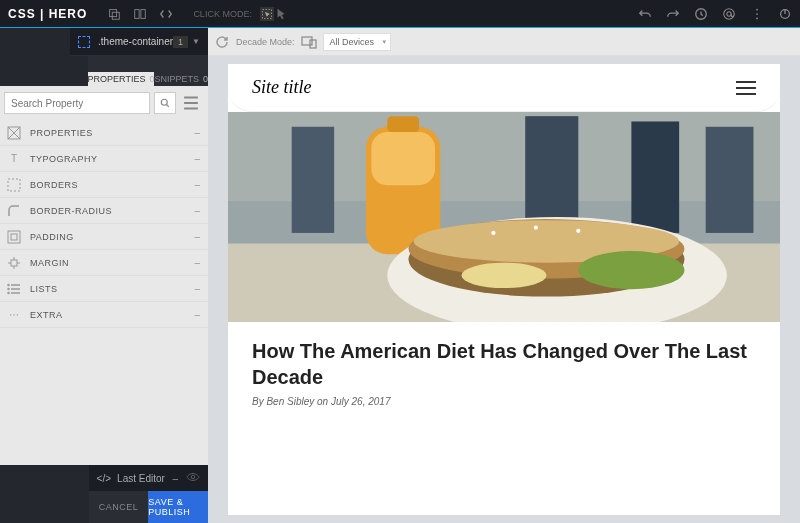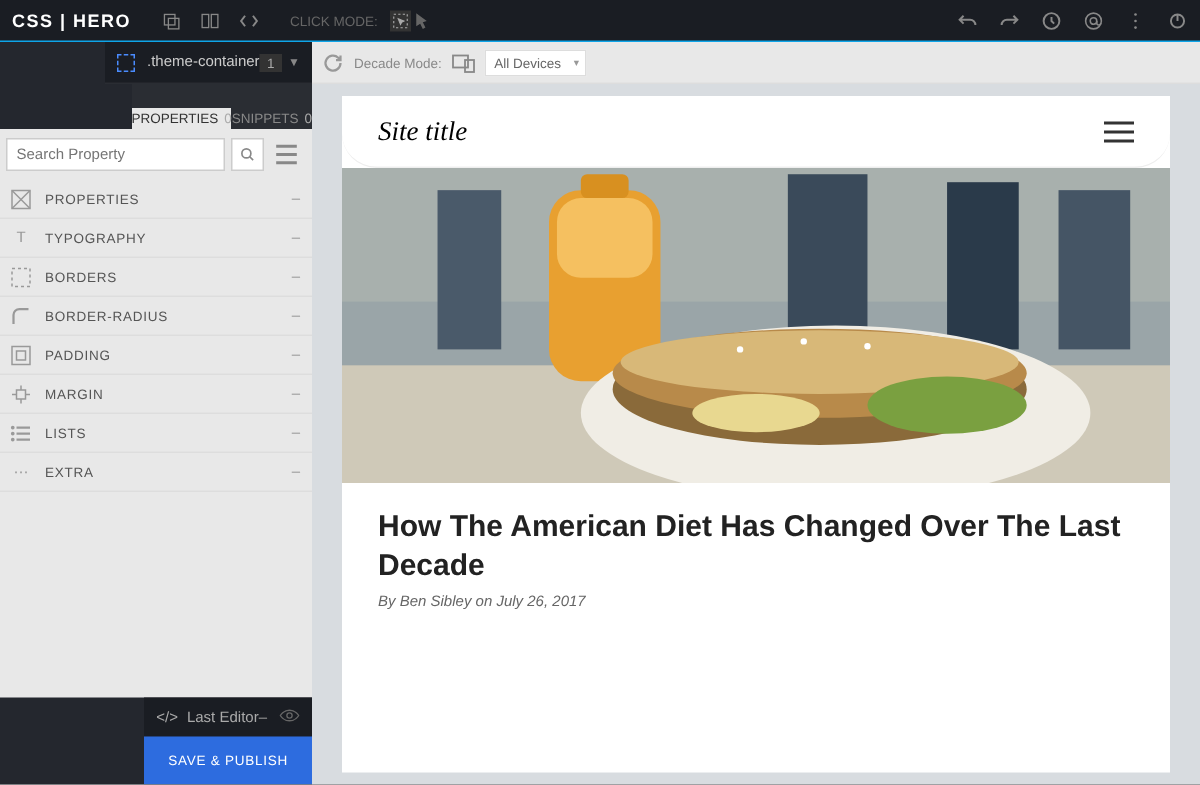--- a/index.html
+++ b/index.html
@@ -246,20 +246,21 @@
       <div class="code-editor-row">
         <span style="margin-right:6px;">&lt;/&gt;</span>
         <span>Last Editor</span>
         <span class="prop-dash">–</span>
         <span class="eye-icon"><svg viewBox="0 0 16 16" stroke="currentColor" fill="none" style="width:14px;height:14px;">
               <path d="M1 8s2.5-4 7-4 7 4 7 4-2.5 4-7 4-7-4-7-4z"></path>
               <circle cx="8" cy="8" r="2"></circle>
             </svg></span>
       </div>
       <div class="action-row">
+        <div class="cancel-btn">CANCEL</div>
         <div class="publish-btn">SAVE &amp; PUBLISH</div>
       </div>
     </div>
   </div>
 
   <div class="content">
     <div class="content-top">
       <div class="refresh-icon">
           <svg viewBox="0 0 16 16" stroke="currentColor" fill="none" stroke-width="1.5">
             <path d="M13 8a5 5 0 11-1.5-3.5L13 6M13 3v3h-3"></path>

